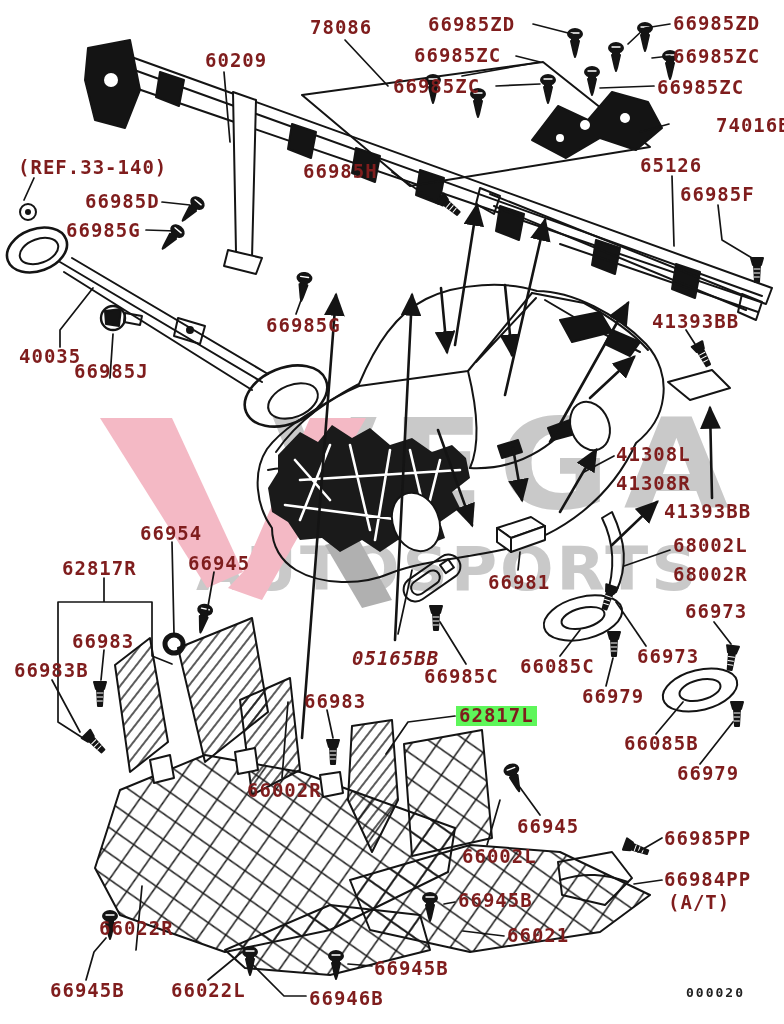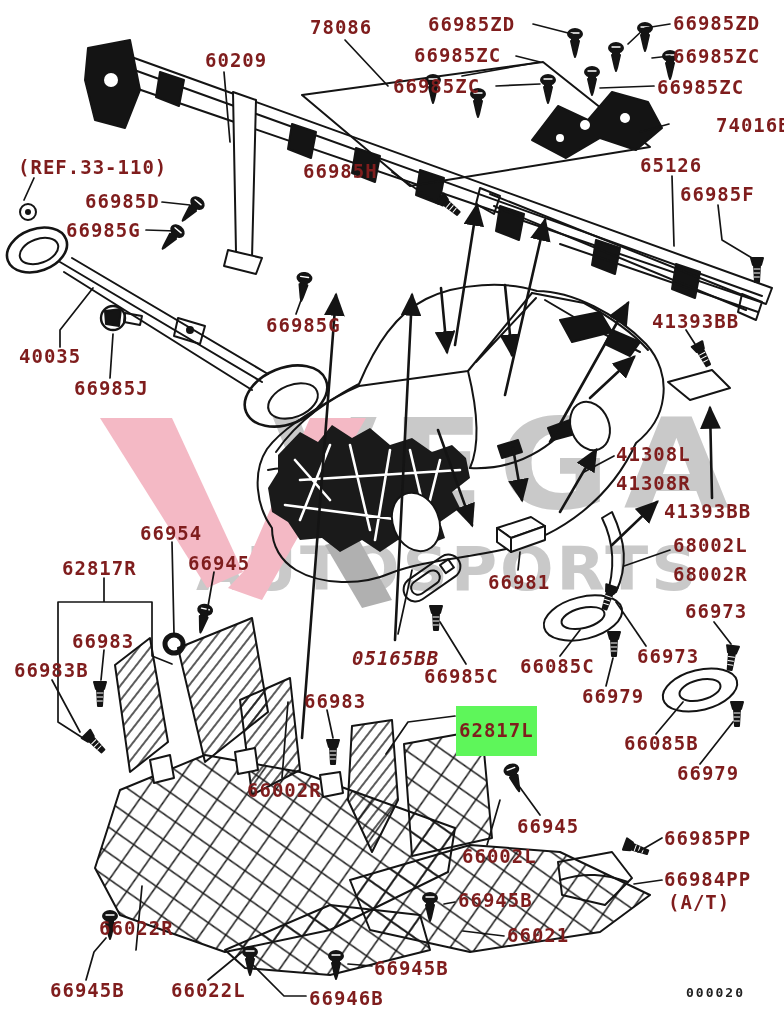--- a/index.html
+++ b/index.html
@@ -17,21 +17,21 @@
   
   #art{position:absolute;left:0;top:0;}
   
   #labels{position:absolute;left:0;top:0;width:100%;height:100%;}
   .label{
     position:absolute;font-family:"DejaVu Sans Mono","Liberation Mono",monospace;
     font-weight:bold;font-size:19px;letter-spacing:1px;color:#7f1d1d;
     white-space:nowrap;line-height:1.05;
   }
   .label.small{font-size:13px;letter-spacing:2px;color:#222;}
-  .label.hl{padding:15px 3px;}
+  .label.hl{padding:0 3px;}
 </style>
 </head>
 <body>
 
 <div id="stage">
 
   <div class="wm-text" id="wm-brand" style="color: rgb(201, 201, 201);">VEGA</div>
   <div class="wm-text" id="wm-sub" style="color: rgb(201, 201, 201);">AUTOSPORTS</div>
 
   <svg id="art" width="784" height="1024" viewBox="0 0 784 1024">
@@ -300,26 +300,26 @@
       <div class="label" style="left: 428px; top: 15px;">66985ZD</div>
       <div class="label" style="left: 414px; top: 46px;">66985ZC</div>
       <div class="label" style="left: 393px; top: 77px;">66985ZC</div>
       <div class="label" style="left: 673px; top: 14px;">66985ZD</div>
       <div class="label" style="left: 673px; top: 47px;">66985ZC</div>
       <div class="label" style="left: 657px; top: 78px;">66985ZC</div>
       <div class="label" style="left: 672px; top: 116px; margin-left: 44px;">74016BB</div>
       <div class="label" style="left: 640px; top: 156px;">65126</div>
       <div class="label" style="left: 680px; top: 185px;">66985F</div>
       <div class="label" style="left: 303px; top: 162px;">66985H</div>
-      <div class="label" style="left: 18px; top: 158px;">(REF.33-110)</div>
+      <div class="label" style="left: 18px; top: 158px;">(REF.33-140)</div>
       <div class="label" style="left: 85px; top: 192px;">66985D</div>
       <div class="label" style="left: 66px; top: 221px;">66985G</div>
       <div class="label" style="left: 266px; top: 316px;">66985G</div>
       <div class="label" style="left: 19px; top: 347px;">40035</div>
-      <div class="label" style="left: 74px; top: 379px;">66985J</div>
+      <div class="label" style="left: 74px; top: 362px;">66985J</div>
       <div class="label" style="left: 652px; top: 312px;">41393BB</div>
       <div class="label" style="left: 616px; top: 445px;">41308L</div>
       <div class="label" style="left: 616px; top: 474px;">41308R</div>
       <div class="label" style="left: 664px; top: 502px;">41393BB</div>
       <div class="label" style="left: 673px; top: 536px;">68002L</div>
       <div class="label" style="left: 673px; top: 565px;">68002R</div>
       <div class="label" style="left: 140px; top: 524px;">66954</div>
       <div class="label" style="left: 62px; top: 559px;">62817R</div>
       <div class="label" style="left: 188px; top: 554px;">66945</div>
       <div class="label" style="left: 72px; top: 632px;">66983</div>

